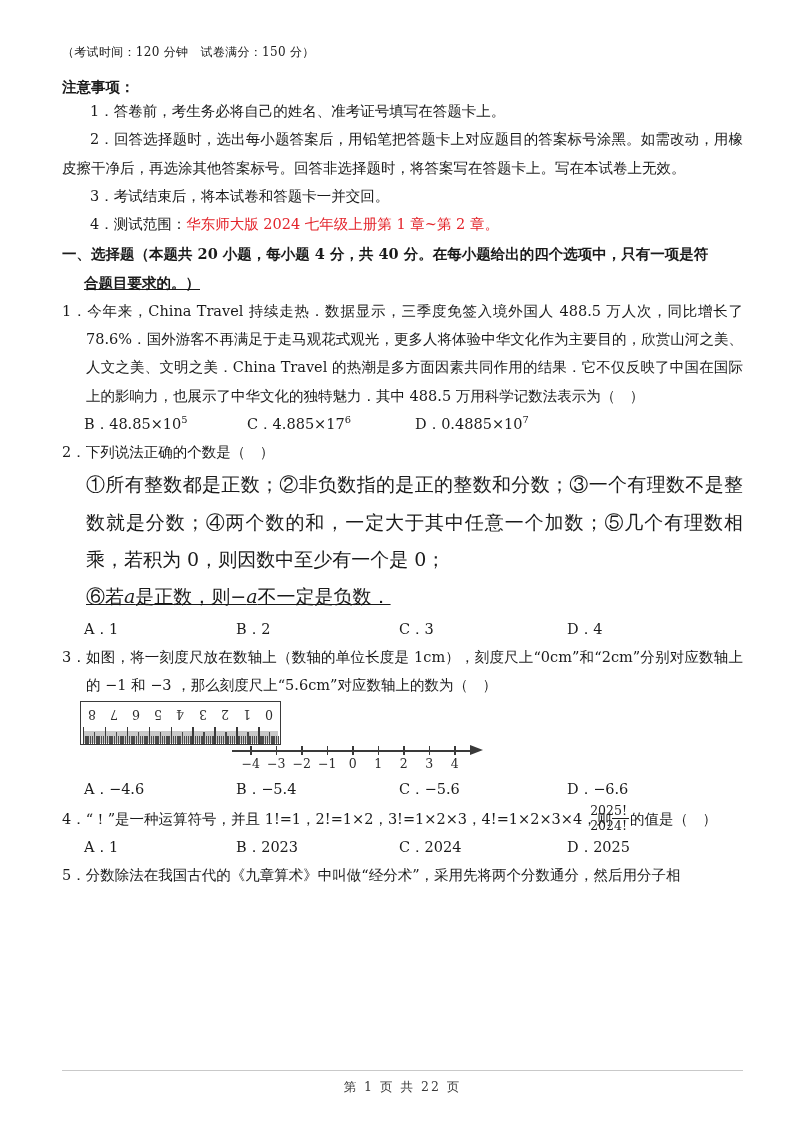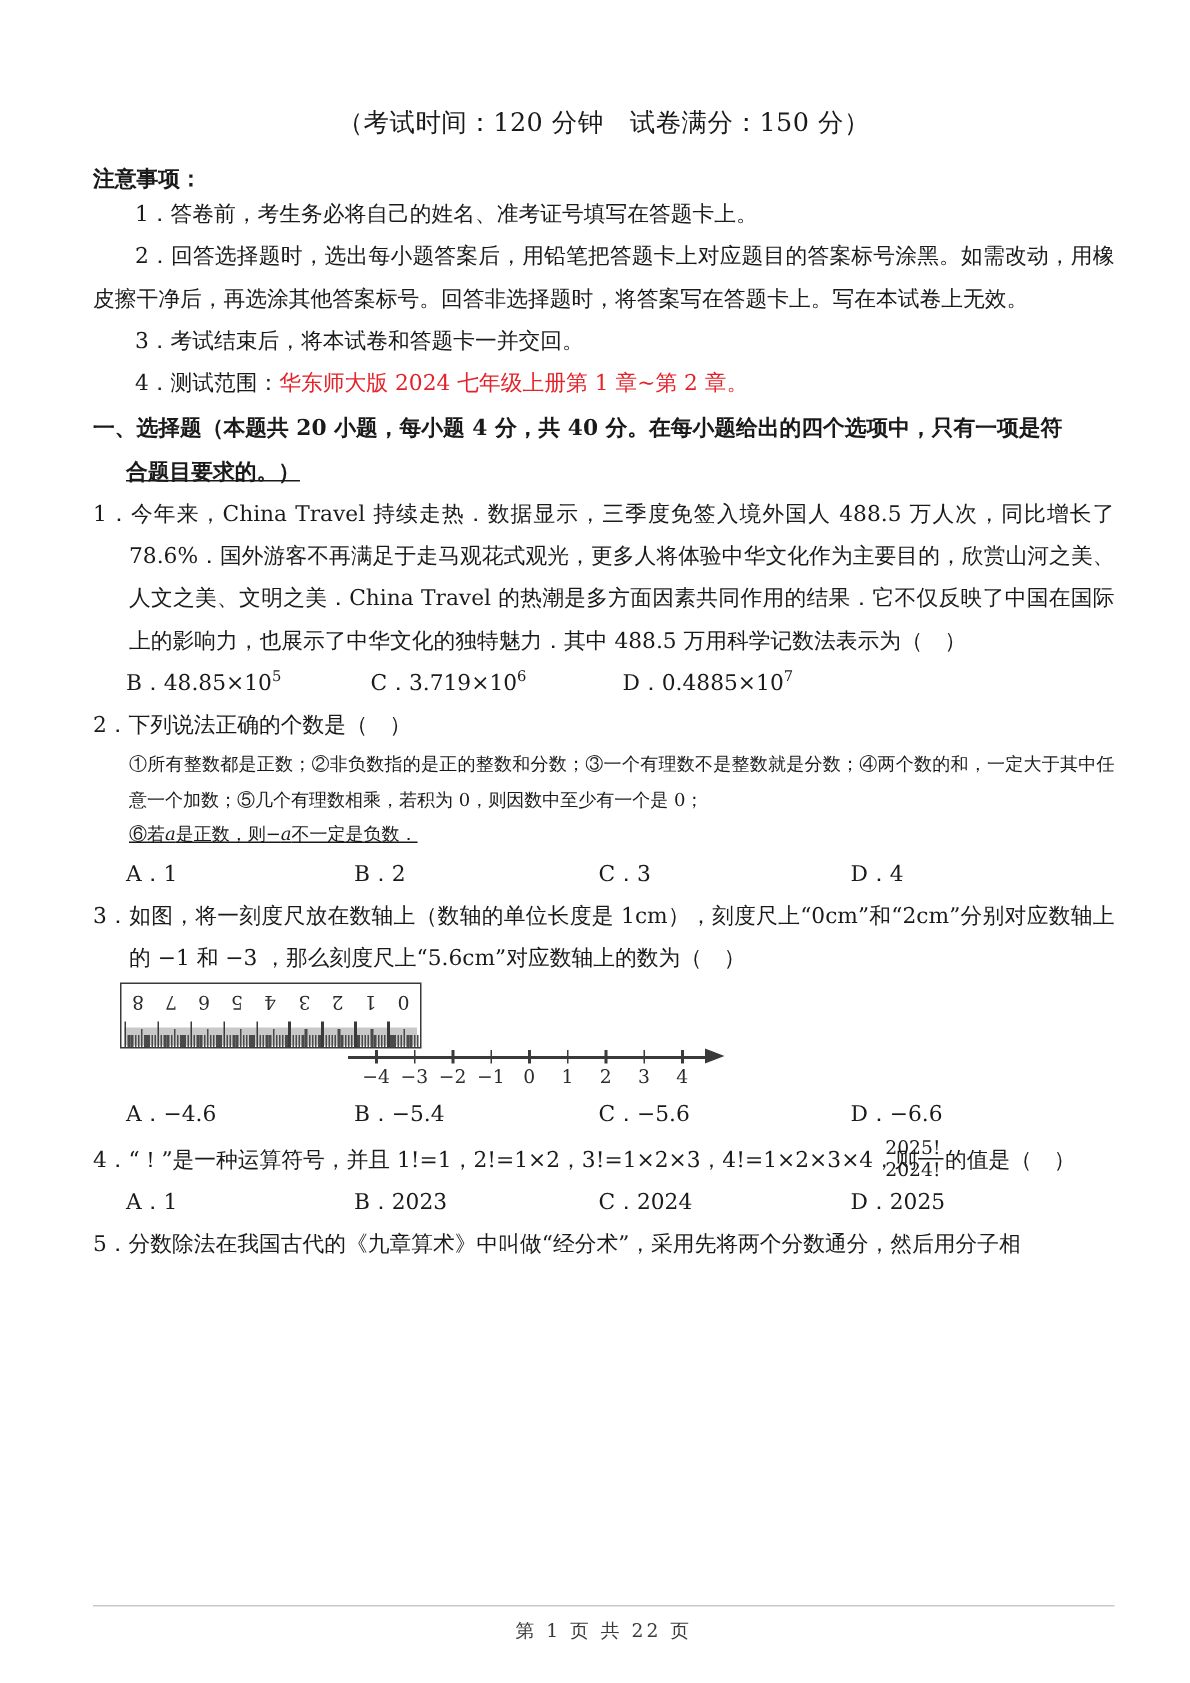--- a/index.html
+++ b/index.html
@@ -28,23 +28,22 @@
   .doc-title {
     font-size: 23.5px;
     font-weight: bold;
     text-align: center;
     letter-spacing: 0px;
     line-height: 1.25;
     margin: 4px 0 0 0;
     white-space: nowrap;
   }
   .doc-subtitle {
-    font-size: 17px;
-    text-align: center;
-    margin-top: 26px;
+    font-size: 12px;
+    margin-top: 0;
     letter-spacing: 0.3px;
   }
 
   
   .notice-heading {
     font-size: 14.5px;
     font-weight: bold;
     margin-top: 17px;
     margin-bottom: 0;
   }
@@ -82,21 +81,21 @@
     margin: 0;
     text-align: justify;
     text-justify: inter-ideograph;
   }
   .q-body {
     padding-left: 24px;
     text-indent: -24px;
   }
   .q-sub {
     padding-left: 24px;
-    font-size: 12px;
+    font-size: 19px;
     line-height: 1.95;
     text-align: justify;
     text-justify: inter-ideograph;
   }
   .q-sub.hang {
     padding-left: 24px;
     text-indent: 0;
     text-decoration: underline;
   }
 
@@ -278,21 +277,21 @@
   <p class="notice-item"><span>4．测试范围：</span><span class="red">华东师大版 2024 七年级上册第 1 章~第 2 章。</span></p>
 
   <div class="section-heading">
     <span>一、选择题（本题共 20 小题，每小题 4 分，共 40 分。在每小题给出的四个选项中，只有一项是符</span>
     <span class="cont">合题目要求的。）</span>
   </div>
 
   <p class="q q-body"><span>1．</span><span>今年来，China Travel 持续走热．数据显示，三季度免签入境外国人 488.5 万人次，同比增长了 78.6%．国外游客不再满足于走马观花式观光，更多人将体验中华文化作为主要目的，欣赏山河之美、人文之美、文明之美．China Travel 的热潮是多方面因素共同作用的结果．它不仅反映了中国在国际上的影响力，也展示了中华文化的独特魅力．其中 488.5 万用科学记数法表示为（　）</span></p>
   <div class="opts">
     <span class="opt w2"><span>B．</span><span>48.85×10</span><sup>5</sup></span>
-    <span class="opt w3"><span>C．</span><span>3.719×10</span><sup>6</sup></span>
+    <span class="opt w3"><span>C．</span><span>4.885×17</span><sup>6</sup></span>
     <span class="opt last"><span>D．</span><span>0.4885×10</span><sup>7</sup></span>
   </div>
 
   <p class="q q-body"><span>2．</span><span>下列说法正确的个数是（　）</span></p>
   <p class="q q-sub">①所有整数都是正数；②非负数指的是正的整数和分数；③一个有理数不是整数就是分数；④两个数的和，一定大于其中任意一个加数；⑤几个有理数相乘，若积为 0，则因数中至少有一个是 0；</p>
   <p class="q q-sub hang"><span>⑥若</span><span class="ital">a</span><span>是正数，则−</span><span class="ital">a</span><span>不一定是负数．</span></p>
   <div class="opts">
     <span class="opt w1"><span>A．</span><span>1</span></span>
     <span class="opt w2"><span>B．</span><span>2</span></span>
     <span class="opt w3"><span>C．</span><span>3</span></span>

